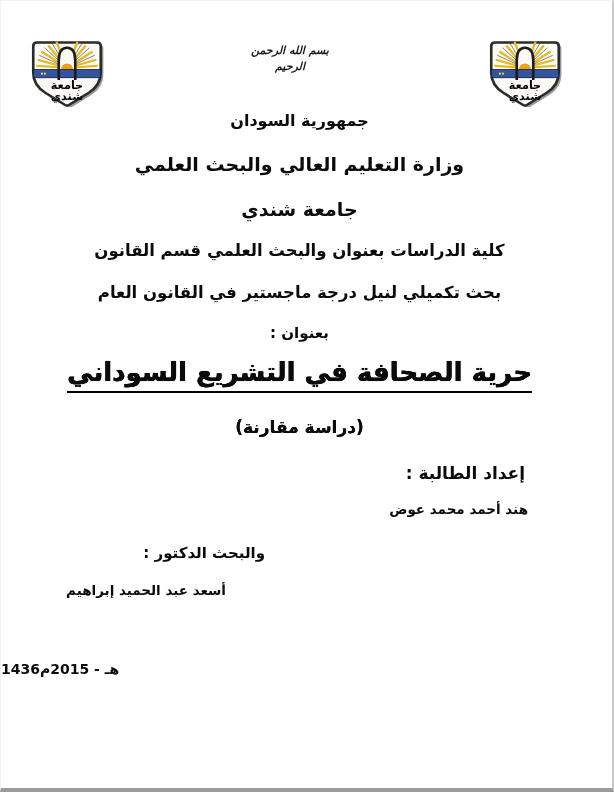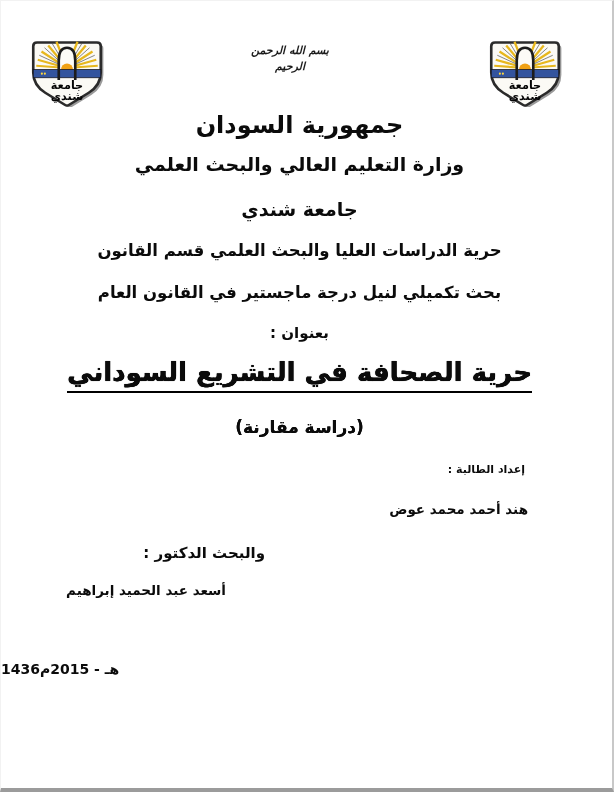--- a/index.html
+++ b/index.html
@@ -17,34 +17,34 @@
     font-family:"DejaVu Sans", sans-serif;
     color:#0b0b0b;
   }
   .abs{position:absolute;}
   .center-line{left:0;right:14px;text-align:center;font-weight:bold;}
   .bismillah{
     left:237px;top:42px;width:104px;
     font-size:11px;font-weight:bold;line-height:1.45;
     text-align:center;color:#1c1c1c;font-style:italic;
   }
-  .l1{top:110px;font-size:24px;}
+  .l1{top:110px;font-size:16px;}
   .l2{top:152px;font-size:19px;}
   .l3{top:197px;font-size:19px;}
   .l4{top:240px;font-size:16.5px;}
   .l5{top:282px;font-size:16.5px;}
   .title-label{top:323px;font-size:15px;}
   .thesis-title{top:356px;font-size:26px;text-shadow:0 0 0.7px #000,0.4px 0 0 #000;}
   .thesis-title .underline{
     display:inline-block;
     border-bottom:2.5px solid #000;
     padding-bottom:4px;
   }
   .subtitle{top:416px;font-size:17px;text-shadow:0 0 0.5px #000;}
-  .student-label{top:462px;right:87px;font-size:11px;font-weight:bold;margin-left:44px;}
+  .student-label{top:462px;right:87px;font-size:17px;font-weight:bold;margin-left:44px;}
   .student-name{top:500px;right:84px;font-size:13.5px;font-weight:bold;}
   .supervisor-label{top:543px;right:347px;font-size:15px;font-weight:bold;}
   .supervisor-name{top:581px;right:386px;font-size:13.5px;font-weight:bold;}
   .year-line{top:660px;left:0;right:38px;text-align:left;font-size:14px;font-weight:bold;}
   .logo{width:76px;height:69px;}
   .logo-left{left:28px;top:37px;}
   .logo-right{left:486px;top:37px;}
 </style>
 </head>
 <body>
@@ -115,21 +115,21 @@
     <path d="M39,56 V30 Q39,13 50,13 Q61,13 61,30 V56" fill="none" stroke="#1c1c1c" stroke-width="3.5"></path>
     <text x="50" y="68" font-size="15" font-weight="bold" text-anchor="middle" fill="#050505">جامعة</text>
     <text x="50" y="83" font-size="15" font-weight="bold" text-anchor="middle" fill="#050505">شندي</text>
   </svg>
 
   <div class="abs bismillah">بسم الله الرحمن الرحيم</div>
 
   <div class="abs center-line l1">جمهورية السودان</div>
   <div class="abs center-line l2">وزارة التعليم العالي والبحث العلمي</div>
   <div class="abs center-line l3">جامعة شندي</div>
-  <div class="abs center-line l4">حرية الدراسات العليا والبحث العلمي قسم القانون</div>
+  <div class="abs center-line l4">كلية الدراسات بعنوان والبحث العلمي قسم القانون</div>
   <div class="abs center-line l5">بحث تكميلي لنيل درجة ماجستير في القانون العام</div>
 
   <div class="abs center-line title-label">بعنوان :</div>
   <div class="abs center-line thesis-title">
     <span class="underline">حرية الصحافة في التشريع السوداني</span>
   </div>
   <div class="abs center-line subtitle">(دراسة مقارنة)</div>
 
   <div class="abs student-label">إعداد الطالبة :</div>
   <div class="abs student-name">هند أحمد محمد عوض</div>

